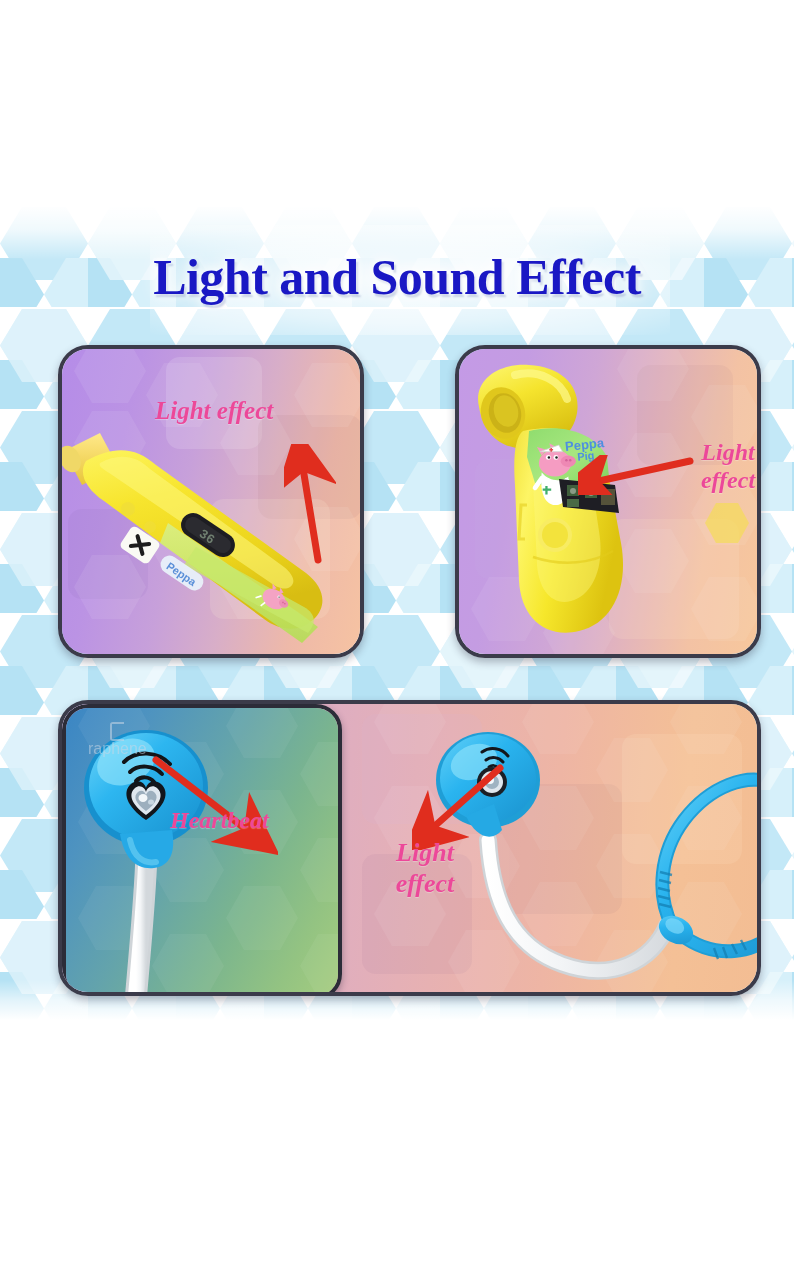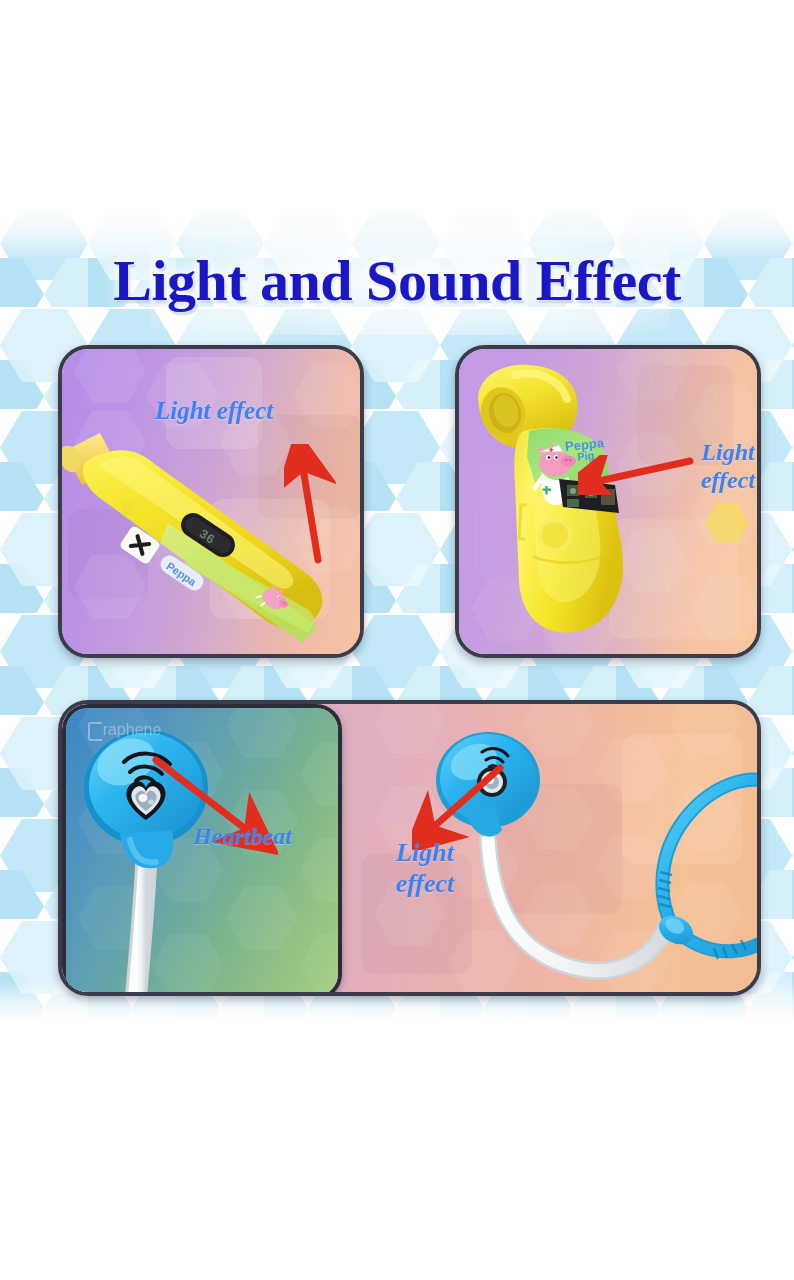--- a/index.html
+++ b/index.html
@@ -12,21 +12,21 @@
   #hex-bg svg{display:block;}
   .hex-fade-top{position:absolute;left:0;top:0;width:794px;height:55px;
      background:linear-gradient(to bottom,#fff 0%,rgba(255,255,255,0.75) 45%,rgba(255,255,255,0) 100%);}
   .hex-fade-bottom{position:absolute;left:0;bottom:0;width:794px;height:40px;
      background:linear-gradient(to top,#fff 0%,rgba(255,255,255,0.6) 50%,rgba(255,255,255,0) 100%);}
   .hex-fade-center{position:absolute;left:150px;top:20px;width:520px;height:110px;
      background:radial-gradient(ellipse at center,rgba(255,255,255,0.95) 0%,rgba(255,255,255,0.55) 55%,rgba(255,255,255,0) 100%);}
 
   
   #title{position:absolute;left:0;top:252px;width:794px;text-align:center;
-     font-family:"Liberation Serif",serif;font-weight:bold;font-size:58px;
+     font-family:"Liberation Serif",serif;font-weight:bold;font-size:50px;
      letter-spacing:-0.5px;color:#1a18c4;line-height:1;
      text-shadow:0 0 10px #ffffff, 0 0 18px #ffffff, 2px 3px 2px rgba(120,140,190,0.55);
      white-space:nowrap;}
 
   
   .panel{position:absolute;border:4px solid #3b3b4a;border-radius:30px;overflow:hidden;
      box-shadow:0 4px 9px rgba(40,40,60,0.33);}
   .panel .inner{position:absolute;inset:0;}
 
   
@@ -48,26 +48,26 @@
      linear-gradient(95deg,#c7a3d6 0%,#cda6d2 14%,#dbacc6 32%,#e5b0b6 50%,#eeb5a4 70%,#f4c096 88%,#f3bd93 100%);}
 
   
   #panel-heartbeat{left:0px;top:0px;width:272px;height:288px;border:4px solid #2c2c38;
      border-radius:26px;overflow:hidden;position:absolute;box-shadow:0 3px 7px rgba(30,30,50,.35);}
   #panel-heartbeat .inner{background:
      linear-gradient(118deg,#3b86c4 0%,#4e93c0 20%,#63a3ac 42%,#7bb58e 66%,#93c382 85%,#a6cd7f 100%);}
 
   
   .callout{position:absolute;font-family:"Liberation Serif",serif;font-weight:bold;
-     font-style:italic;color:#3b82f6;line-height:1.18;z-index:40;
+     font-style:italic;color:#ec4899;line-height:1.18;z-index:40;
      text-shadow:0 1px 1px rgba(255,255,255,0.30);}
 
   #callout-thermo{left:155px;top:396px;font-size:25px;white-space:nowrap;}
   #callout-oto{left:680px;top:438px;font-size:24px;width:96px;text-align:center;}
-  #callout-heart{left:170px;top:806px;font-size:24px;width:145px;text-align:center;margin-top:16px;}
+  #callout-heart{left:170px;top:806px;font-size:24px;width:145px;text-align:left;}
   #callout-steth{left:370px;top:838px;font-size:26px;width:110px;text-align:center;}
 
   
   .arrow{position:absolute;z-index:35;}
 
   
   .wm{position:absolute;z-index:30;font-family:"Liberation Sans",sans-serif;
       color:rgba(130,130,130,0.30);white-space:nowrap;pointer-events:none;
       display:flex;align-items:center;}
   .wm .wm-g{display:inline-block;width:.72em;height:.92em;border:.14em solid rgba(130,130,130,0.30);
@@ -461,21 +461,21 @@
                  C1,-17 8,-22 15,-16 C24,-8 20,6 0,20 Z" fill="#12161c"></path>
         <path d="M0,15 C-15,4 -18,-6 -11,-12 C-6,-16 -1,-12 0,-8
                  C1,-12 6,-16 11,-12 C18,-6 15,4 0,15 Z" fill="#dfe7ef"></path>
         <path d="M0,11 C-11,3 -13,-4 -8,-8 C-4,-11 -1,-8 0,-5
                  C1,-8 4,-11 8,-8 C13,-4 11,3 0,11 Z" fill="#9dafbe"></path>
         <ellipse cx="-3" cy="-2" rx="4.5" ry="4" fill="#f3f7fa"></ellipse>
         <ellipse cx="5" cy="2" rx="3" ry="2.6" fill="#c9d7e2"></ellipse>
       </g>
     </svg>
 
-    <span class="wm wm-heart" style="left:22px;top:13px;">
+    <span class="wm wm-heart" style="left:22px;top:13px;flex-direction:column;">
       <span class="wm-g"></span>
         <span>raphene</span>
     </span>
 
     <svg class="arrow" style="left:82px;top:44px;" width="130" height="110" viewBox="0 0 130 110">
       <defs>
           <marker id="ah3" markerWidth="9" markerHeight="9" refX="4" refY="4.5" orient="auto">
         <path d="M0,0 L9,4.5 L0,9 L2.6,4.5 Z" fill="#e02d1e"></path>
           </marker>
         </defs>

